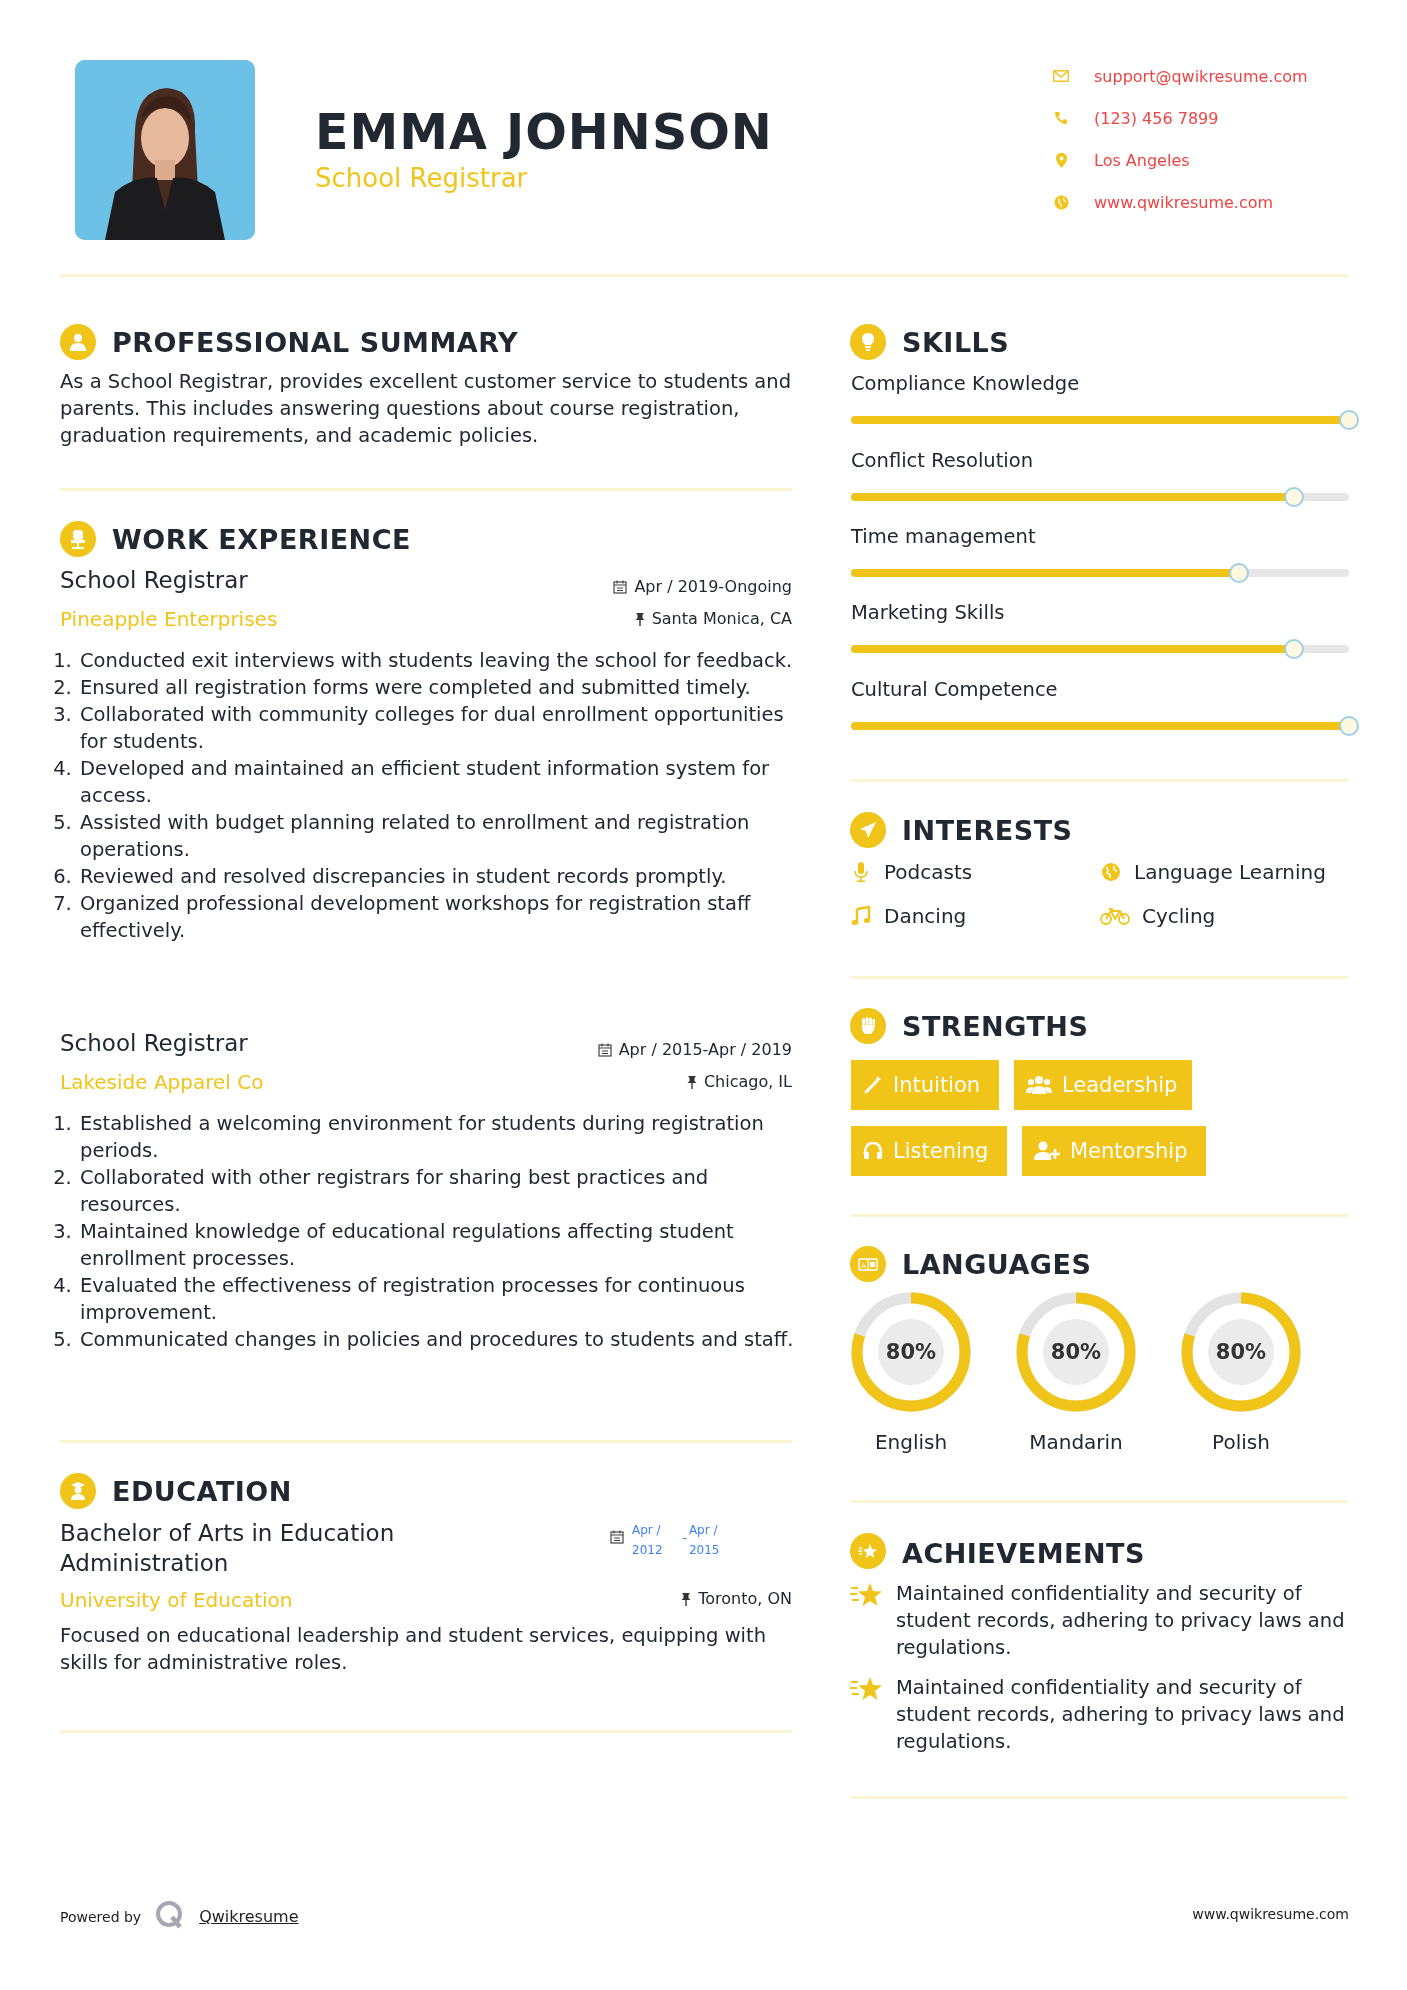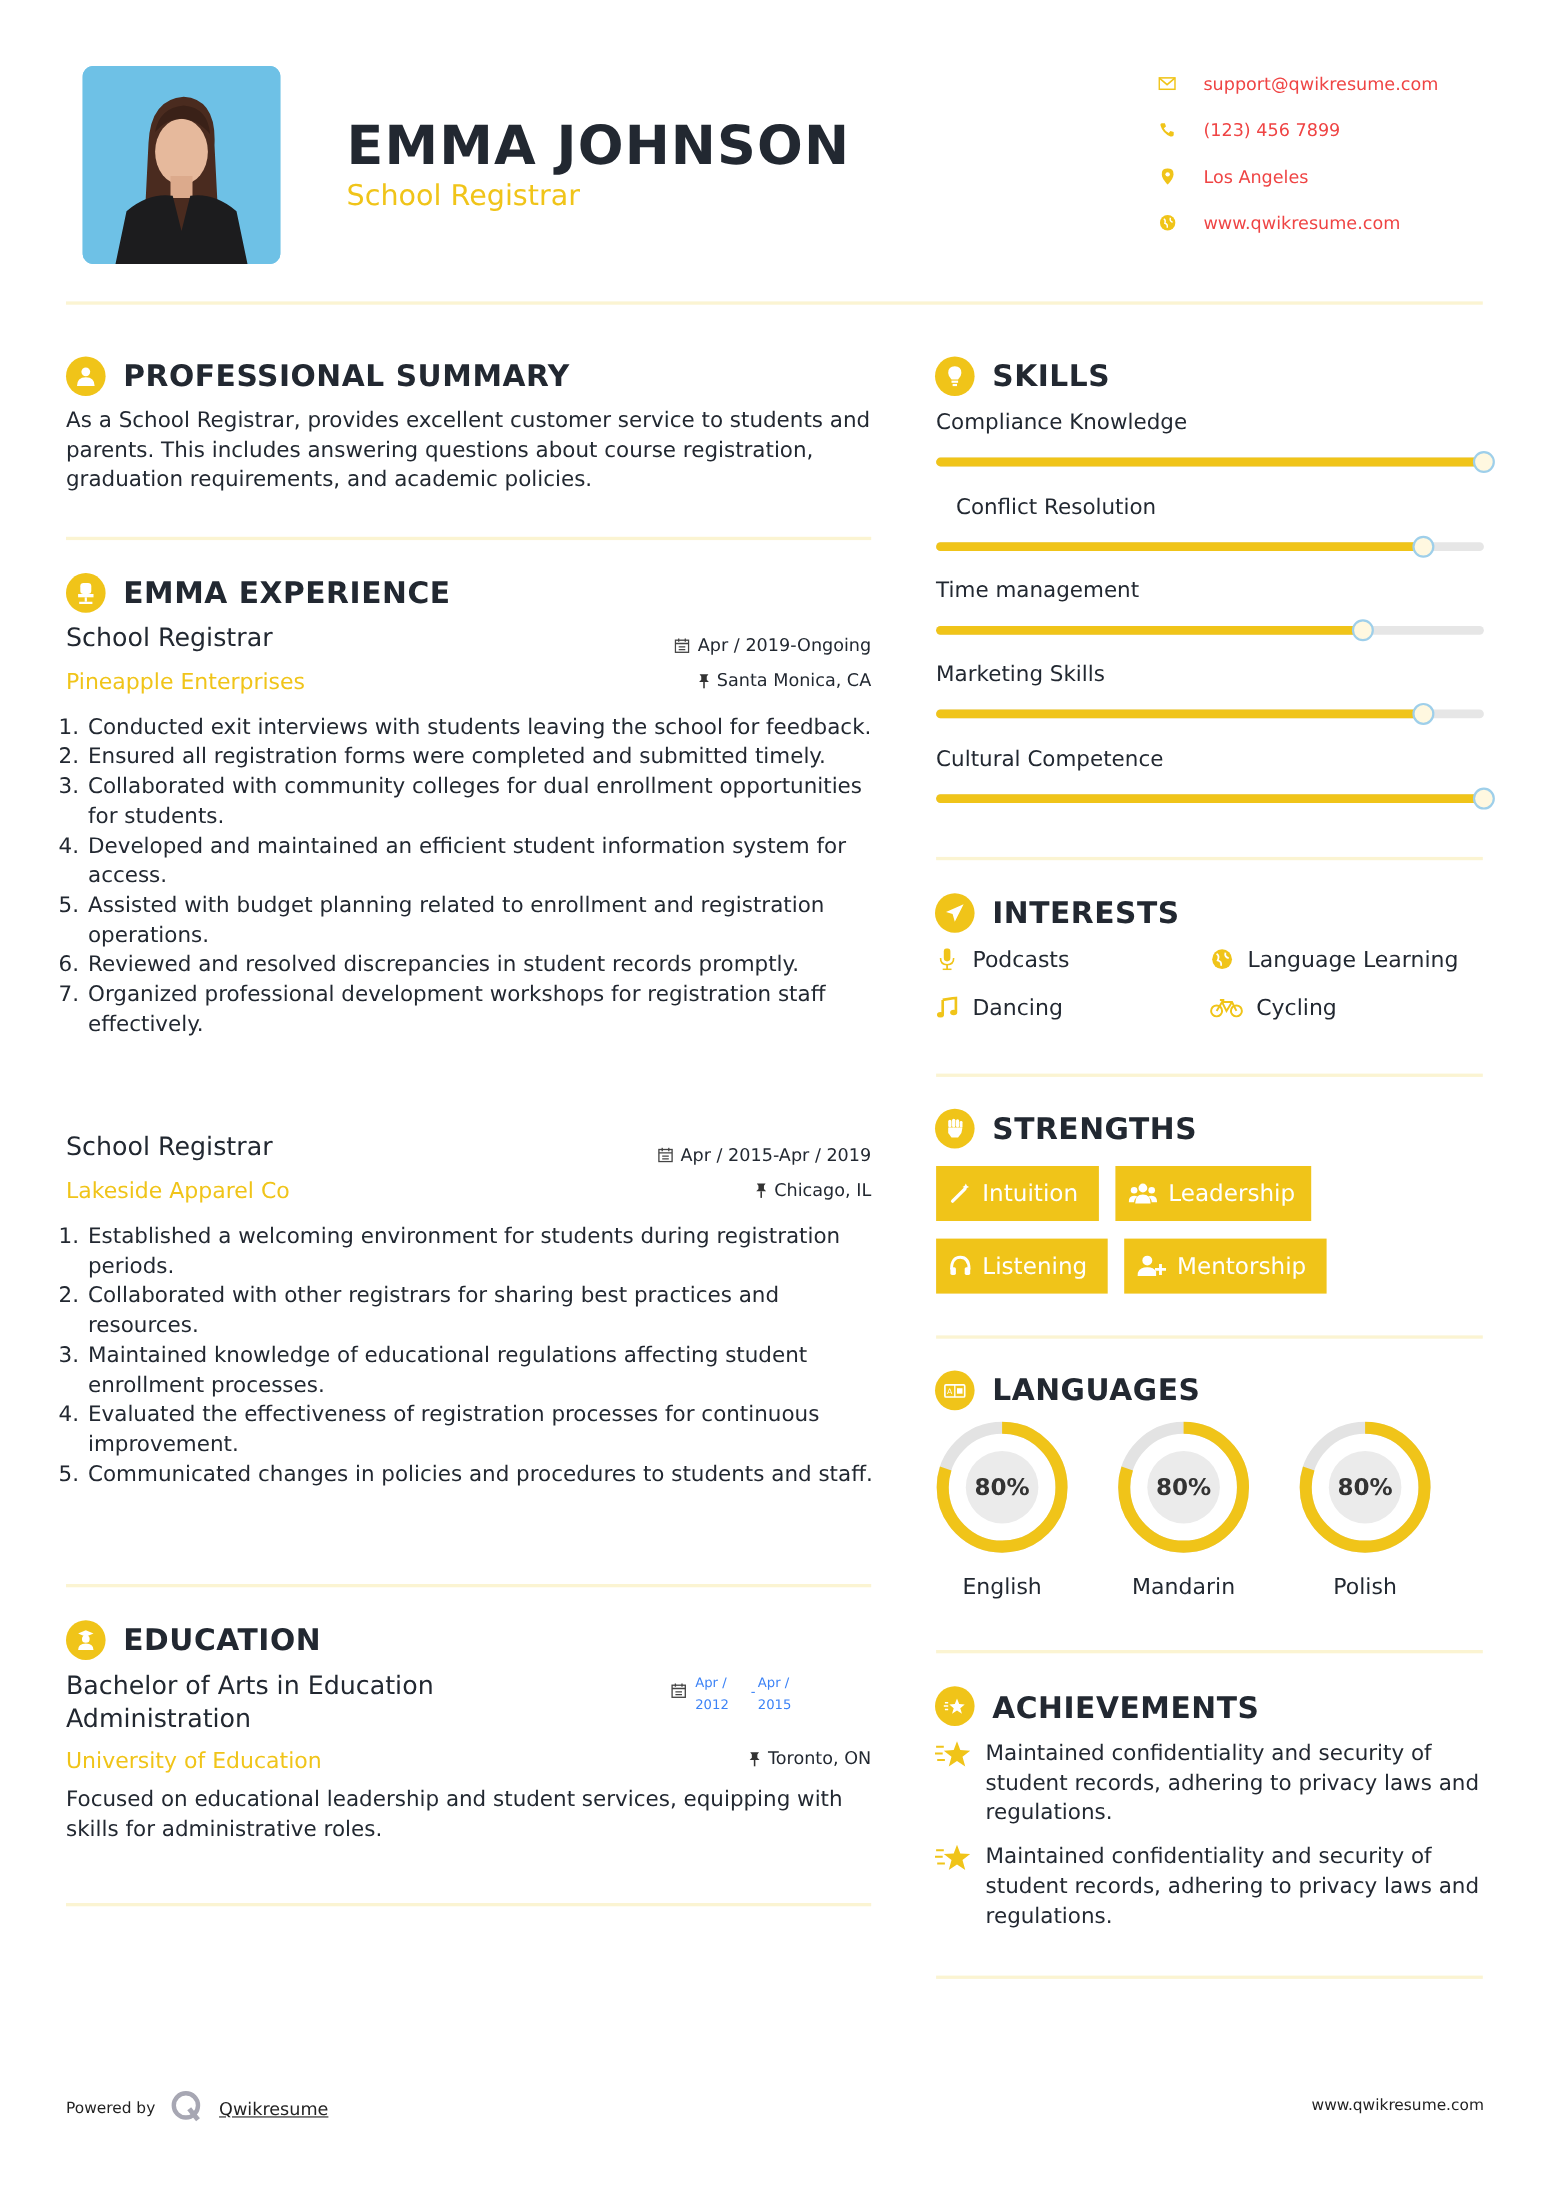--- a/index.html
+++ b/index.html
@@ -134,21 +134,21 @@
 
   <div class="sec-head" style="left:60px; top:521px;">
     <div class="sec-ic">
       <svg viewBox="0 0 22 22">
           <rect x="6" y="2" width="10" height="10" rx="3" fill="#fff"></rect>
           <rect x="4" y="12" width="14" height="3" fill="#fff"></rect>
           <rect x="10" y="15" width="2" height="4" fill="#fff"></rect>
           <path d="M5 20 L17 20" stroke="#fff" stroke-width="2"></path>
         </svg>
     </div>
-    <div class="sec-title">EMMA EXPERIENCE</div>
+    <div class="sec-title">WORK EXPERIENCE</div>
   </div>
 
   <div class="job-title" style="left:60px; top:567px;">School Registrar</div>
   <div class="company" style="left:60px; top:607px;">Pineapple Enterprises</div>
   <div class="meta" style="right:615px; top:577px;">
     <span class="mi">
       <svg width="14" height="14" viewBox="0 0 14 14">
           <rect x="1" y="2" width="12" height="11" fill="none" stroke="#444" stroke-width="1.2"></rect>
           <path d="M1 5 L13 5 M4 0.5 L4 3.5 M10 0.5 L10 3.5 M4 8 L10 8 M4 10.5 L10 10.5" stroke="#444" stroke-width="1.2"></path>
         </svg>
@@ -255,21 +255,21 @@
     </div>
     <div class="sec-title">SKILLS</div>
   </div>
 
   <div class="skill-label" style="left:851px; top:372px;">Compliance Knowledge</div>
   <div class="skill-track" style="left:851px; top:416px; width:498px;">
     <div class="skill-fill" style="width:100%;"></div>
     <div class="skill-knob" style="left:100%;"></div>
   </div>
 
-  <div class="skill-label" style="left:851px; top:449px;margin-left:18px;">Conflict Resolution</div>
+  <div class="skill-label" style="left:851px; top:449px;">Conflict Resolution</div>
   <div class="skill-track" style="left:851px; top:493px; width:498px;">
     <div class="skill-fill" style="width:89%;"></div>
     <div class="skill-knob" style="left:89%;"></div>
   </div>
 
   <div class="skill-label" style="left:851px; top:525px;">Time management</div>
   <div class="skill-track" style="left:851px; top:569px; width:498px;">
     <div class="skill-fill" style="width:78%;"></div>
     <div class="skill-knob" style="left:78%;"></div>
   </div>

